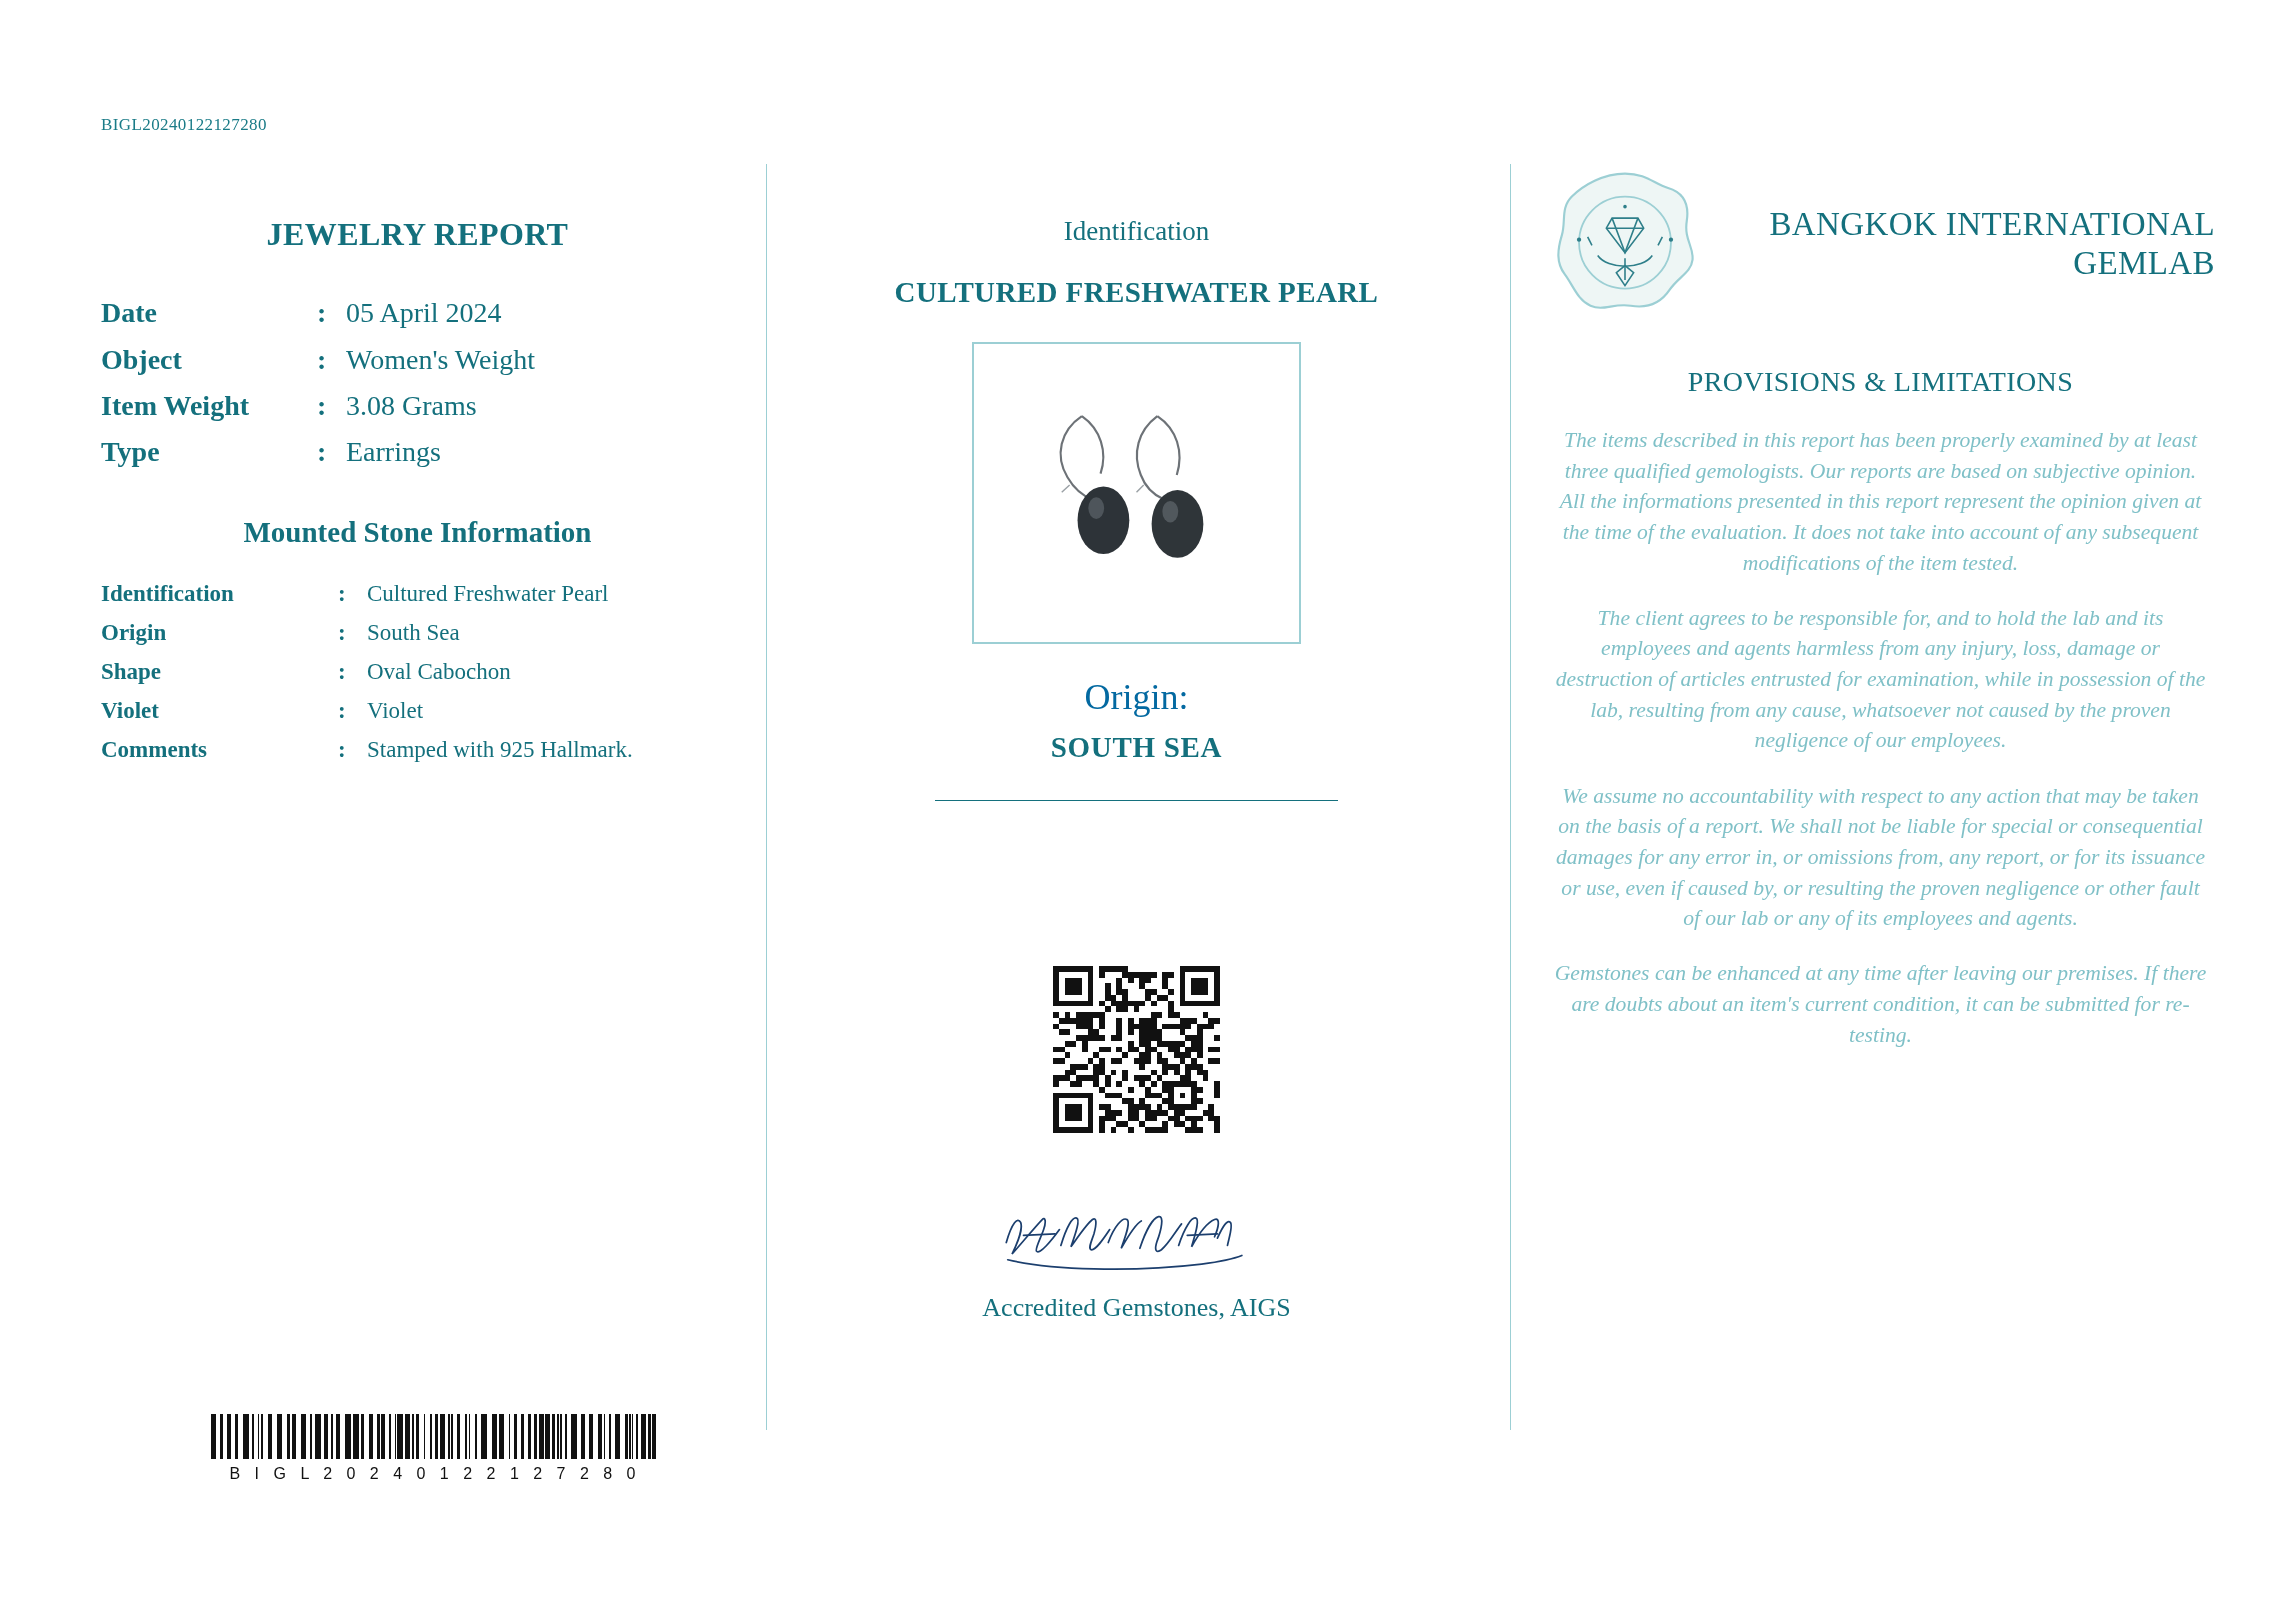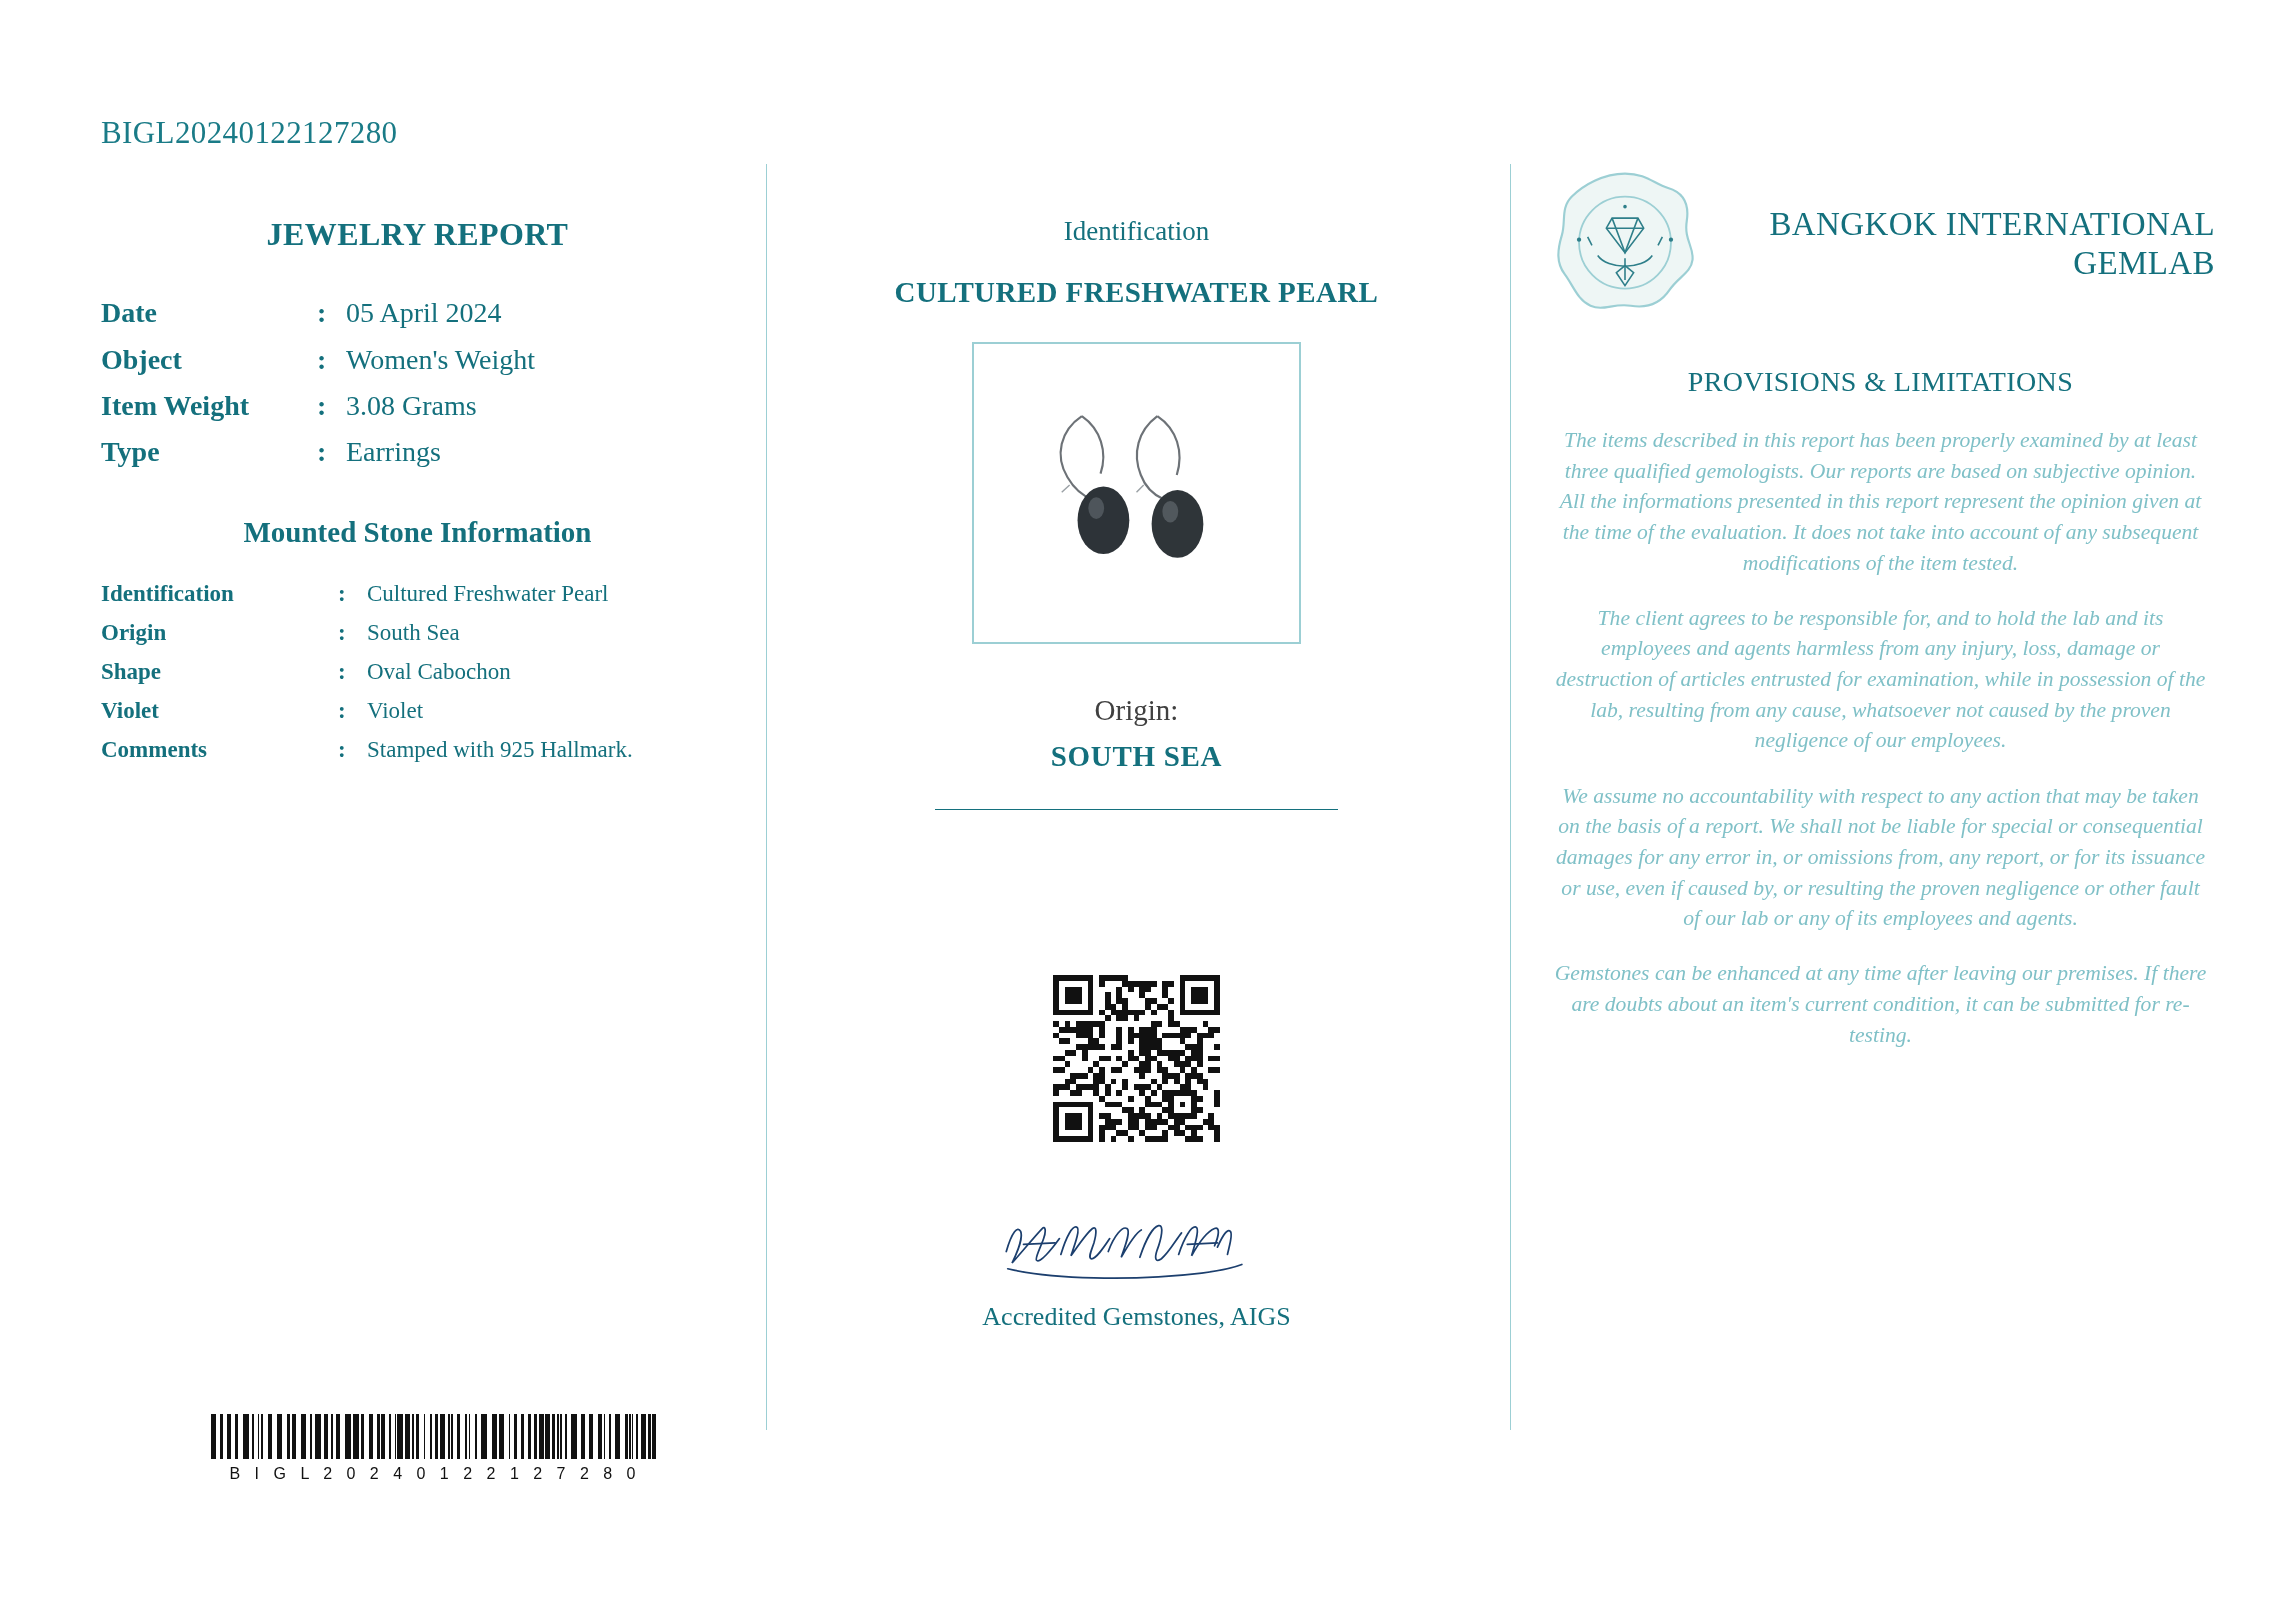--- a/index.html
+++ b/index.html
@@ -18,21 +18,21 @@
   .page {
     position: absolute;
     inset: 0;
   }
 
   
   .report-id {
     position: absolute;
     left: 101px;
     top: 115px;
-    font-size: 31px;
+    font-size: 17px;
     letter-spacing: 0.4px;
     color: #1a7b87;
   }
 
   
   .divider {
     position: absolute;
     top: 164px;
     width: 1.4px;
     height: 1266px;
@@ -142,23 +142,23 @@
   }
   .photo-frame {
     width: 325px;
     height: 298px;
     border: 2.2px solid #9ccfd4;
     margin: 0 auto;
     position: relative;
     background: #ffffff;
   }
   .origin-label {
-    margin-top: 50px;
-    font-size: 29px;
-    color: #404040;
+    margin-top: 32px;
+    font-size: 36px;
+    color: #0369a1;
   }
   .origin-value {
     margin-top: 13px;
     font-size: 29px;
     font-weight: bold;
     letter-spacing: 0.7px;
     color: #14707d;
   }
   .mid-rule {
     width: 403px;

